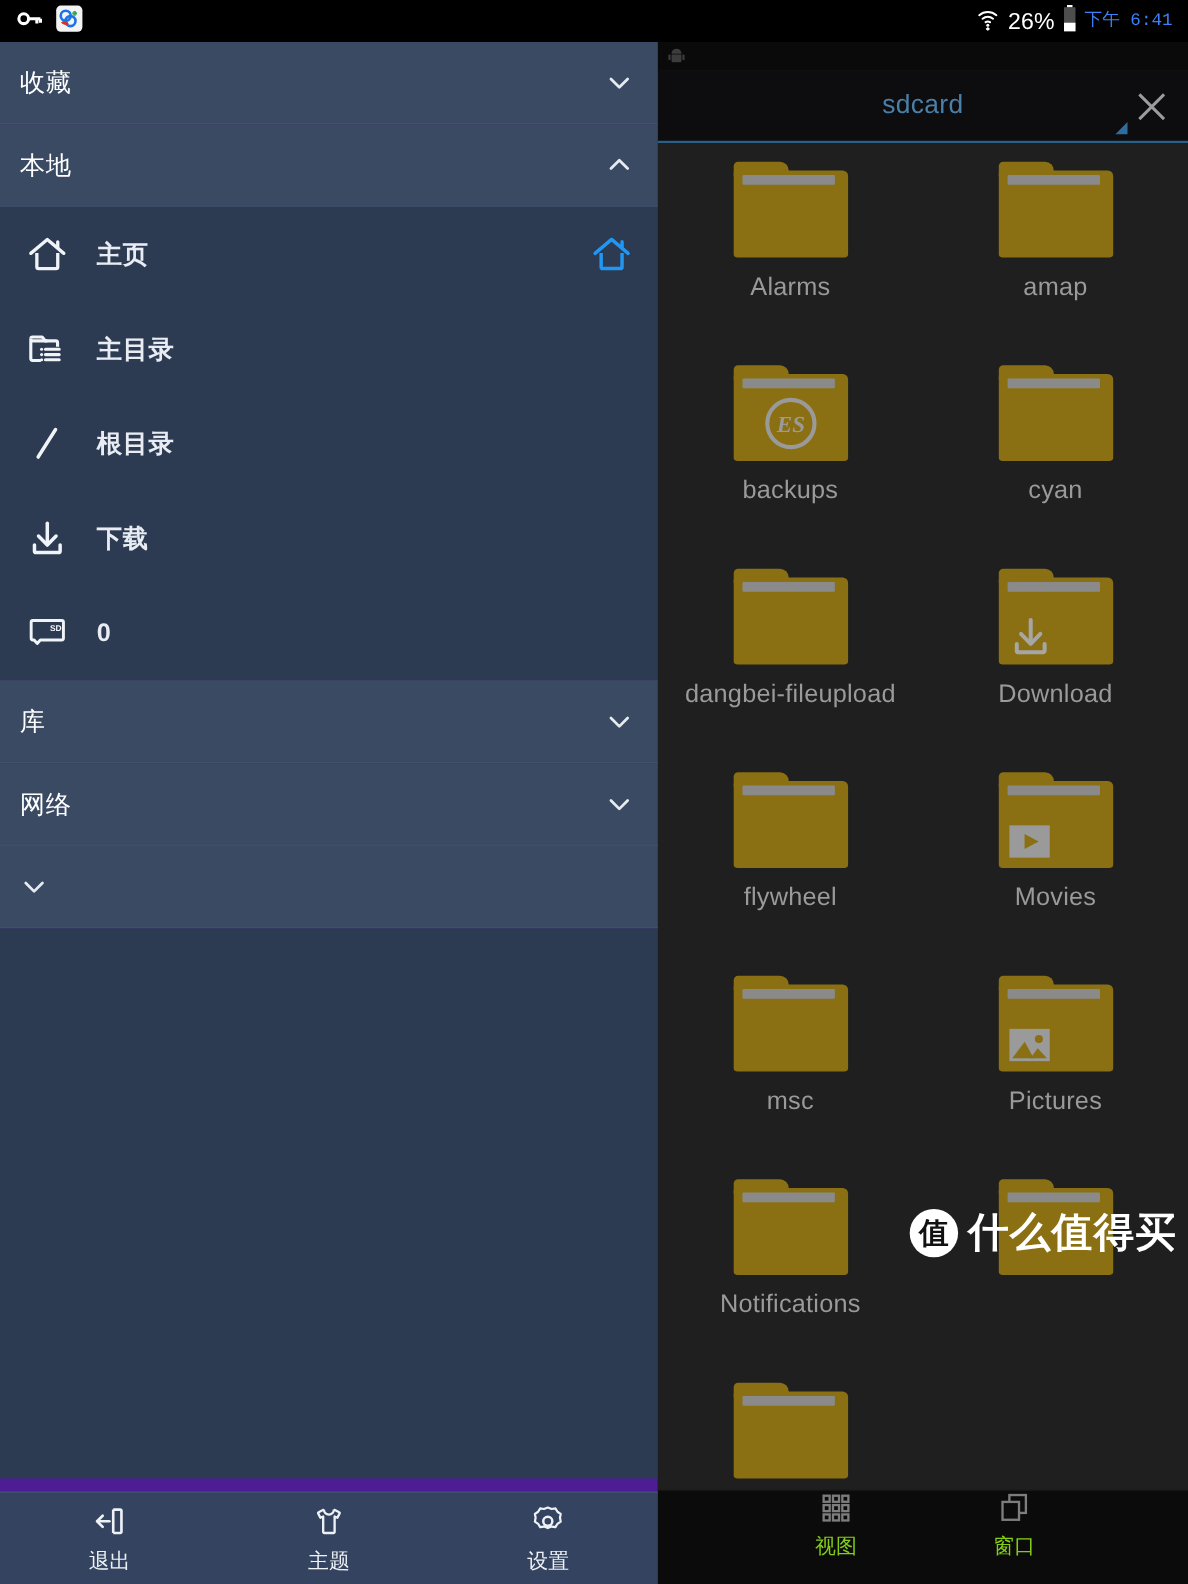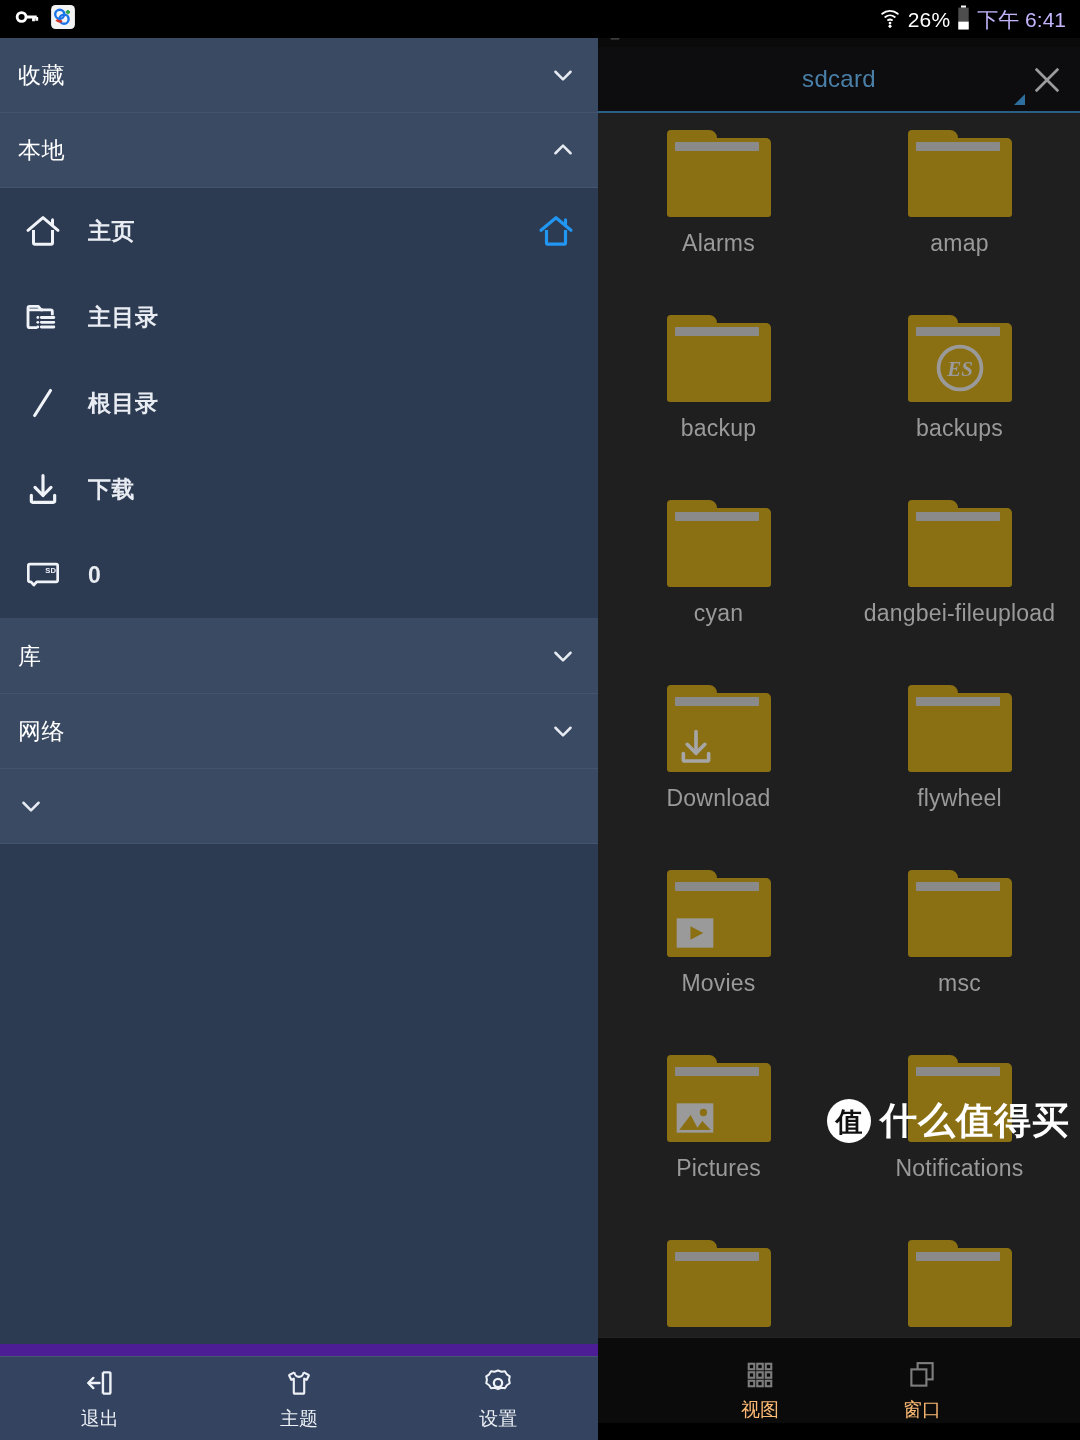--- a/index.html
+++ b/index.html
@@ -13,21 +13,21 @@
 
   
   .statusbar{
     position:absolute; left:0; top:0; width:1080px; height:38px;
     background:#000; display:flex; align-items:center;
     padding:0 14px; z-index:40;
   }
   .sb-left{ display:flex; align-items:center; gap:10px; }
   .sb-right{ margin-left:auto; display:flex; align-items:center; gap:7px; color:#fff; }
   .sb-text{ font-size:21px; color:#fff; letter-spacing:.2px; line-height:1; }
-  .sb-time{ font-size:21px; color:#c4b5fd; line-height:1; }
+  .sb-time{ font-size:16px; color:#3b82f6; line-height:1;font-family:Liberation Mono, monospace; }
 
   
   .sidebar{
     position:absolute; left:0; top:38px; width:598px; height:1402px;
     background:#4c1d95; z-index:30; overflow:hidden;
   }
   .sb-scroll{ position:absolute; left:0; top:0; width:598px; bottom:84px; }
 
   .group-header{
     height:75px; display:flex; align-items:center;
@@ -62,21 +62,21 @@
   }
   .sb-bottom .bbtn{
     flex:1; height:100%; display:flex; flex-direction:column;
     align-items:center; justify-content:center; gap:6px;
     color:#eef2f7; font-size:19px;
   }
   .bbtn .bico{ width:34px; height:34px; display:flex; align-items:center; justify-content:center; }
 
   
   .right{
-    position:absolute; left:598px; top:21px; width:482px; height:1402px;
+    position:absolute; left:598px; top:38px; width:482px; height:1402px;
     background:#1e1e1e; z-index:20; overflow:hidden;
   }
   .r-topstrip{
     position:absolute; left:0; top:0; width:482px; height:26px;
     background:#0a0a0a;
   }
   .r-android{ position:absolute; left:8px; top:4px; width:18px; height:18px; opacity:.45; }
 
   .tabbar{
     position:absolute; left:0; top:26px; width:482px; height:66px;
@@ -133,21 +133,21 @@
     letter-spacing:.2px;
   }
 
   .r-bottom{
     position:absolute; left:0; bottom:0; width:482px; height:86px;
     background:#0b0b0b; border-top:1px solid #232323;
   }
   .r-bbtn{
     position:absolute; top:0; height:100%;
     display:flex; flex-direction:column; align-items:center;
-    justify-content:flex-end; gap:6px; color:#fdba74; font-size:19px;
+    justify-content:flex-start; gap:6px; color:#84cc16; font-size:19px;
   }
   .r-bbtn .bico{ width:32px; height:32px; display:flex; align-items:center; justify-content:center; }
   #rb-view{ left:82px; width:160px; }
   #rb-window{ left:244px; width:160px; }
 
   
   .watermark{
     position:absolute; right:10px; bottom:14px;
     display:flex; align-items:center; gap:9px; z-index:50;
     pointer-events:none;
@@ -245,28 +245,20 @@
             <div class="f-body"></div>
             <div class="f-strip"></div>
           </div>
           <div class="f-name">amap</div>
         </div>
         <div class="cell">
           <div class="folder">
             <div class="f-tab"></div>
             <div class="f-body"></div>
             <div class="f-strip"></div>
-          </div>
-          <div class="f-name">backup</div>
-        </div>
-        <div class="cell">
-          <div class="folder">
-            <div class="f-tab"></div>
-            <div class="f-body"></div>
-            <div class="f-strip"></div>
             <div class="f-overlay ctr">
               <svg width="56" height="56" viewBox="0 0 24 24">
                 <circle cx="12" cy="12" r="9.2" fill="none" stroke="#9a9a9a" stroke-width="1.6"></circle>
                 <text x="12" y="15.3" font-size="9" fill="#9a9a9a" text-anchor="middle" font-family="Liberation Serif, serif" font-style="italic" font-weight="bold">ES</text>
               </svg>
             </div>
           </div>
           <div class="f-name">backups</div>
         </div>
         <div class="cell">

